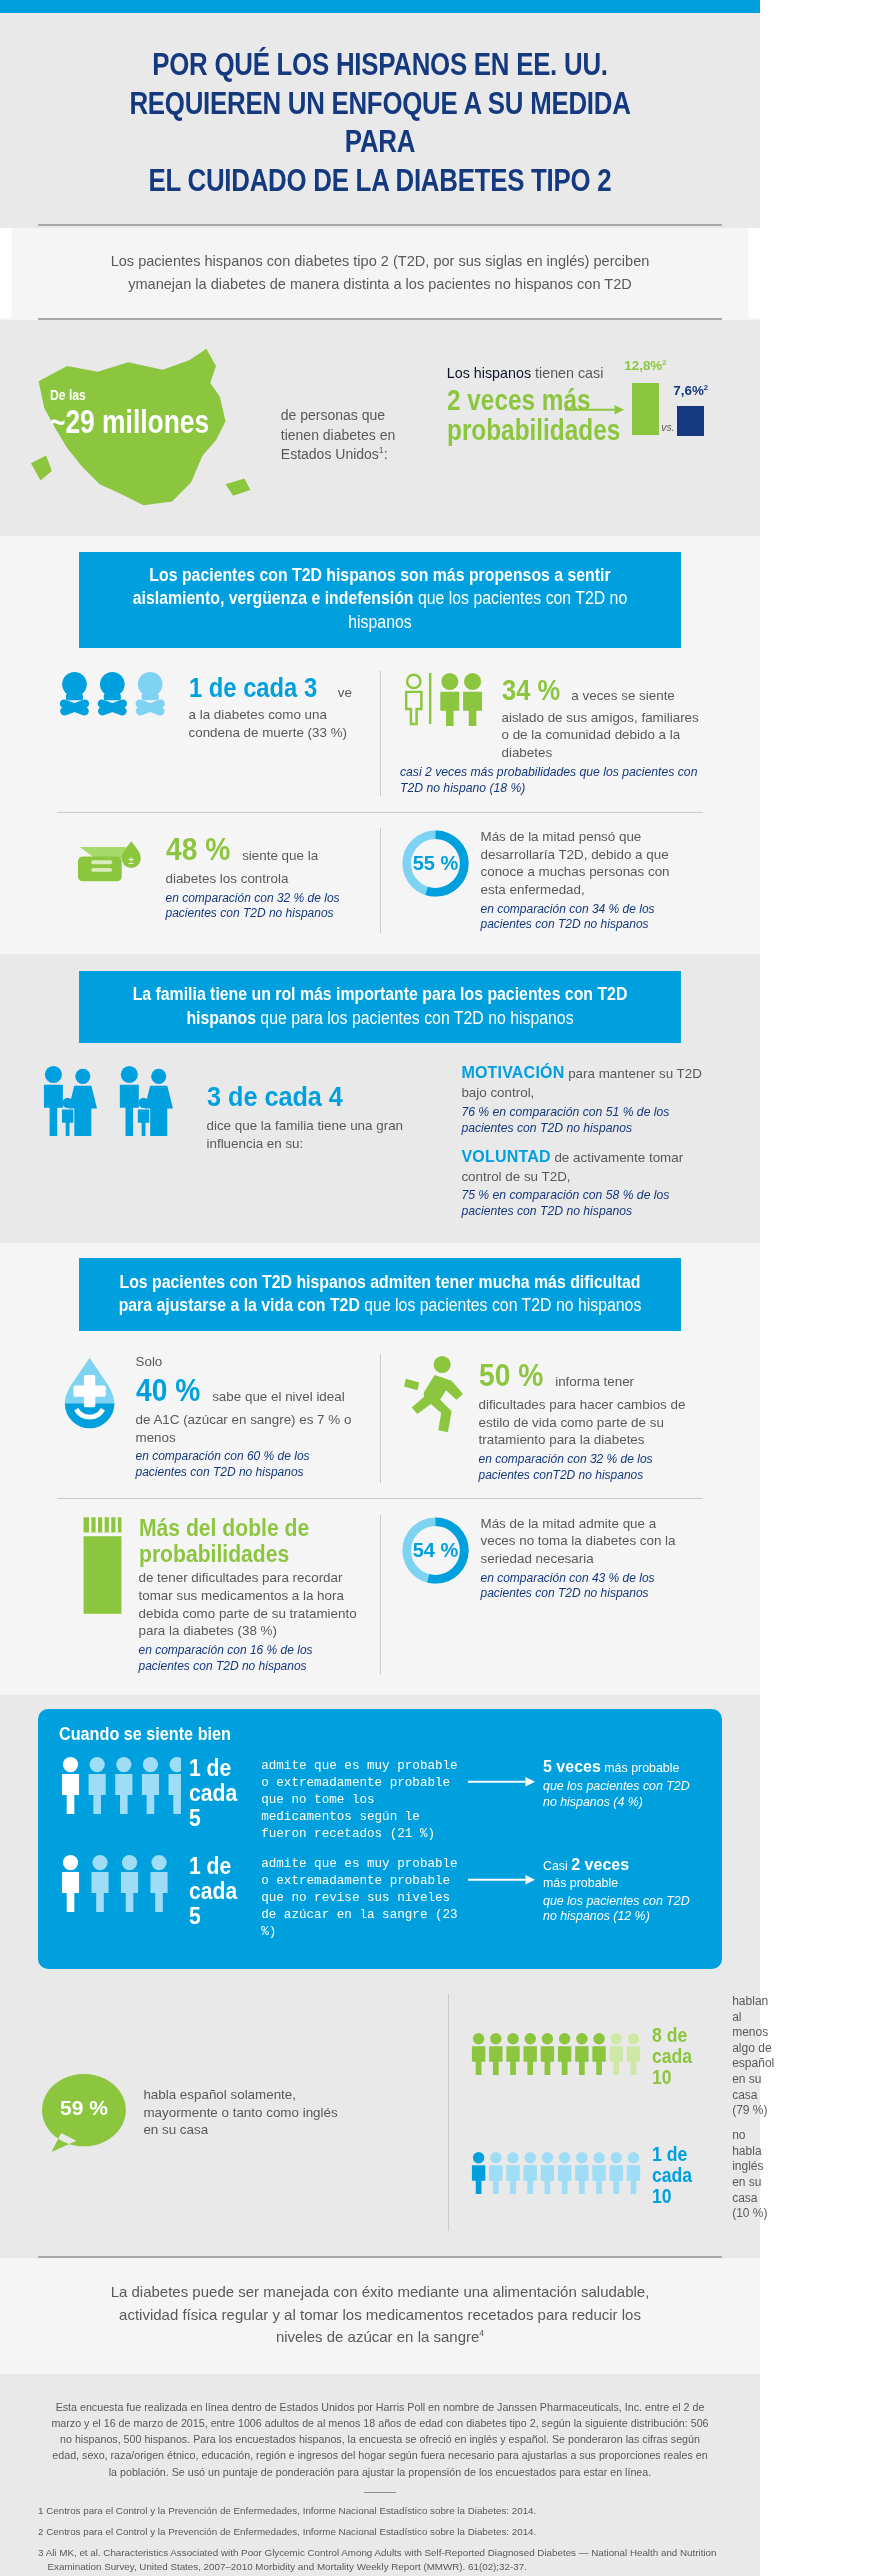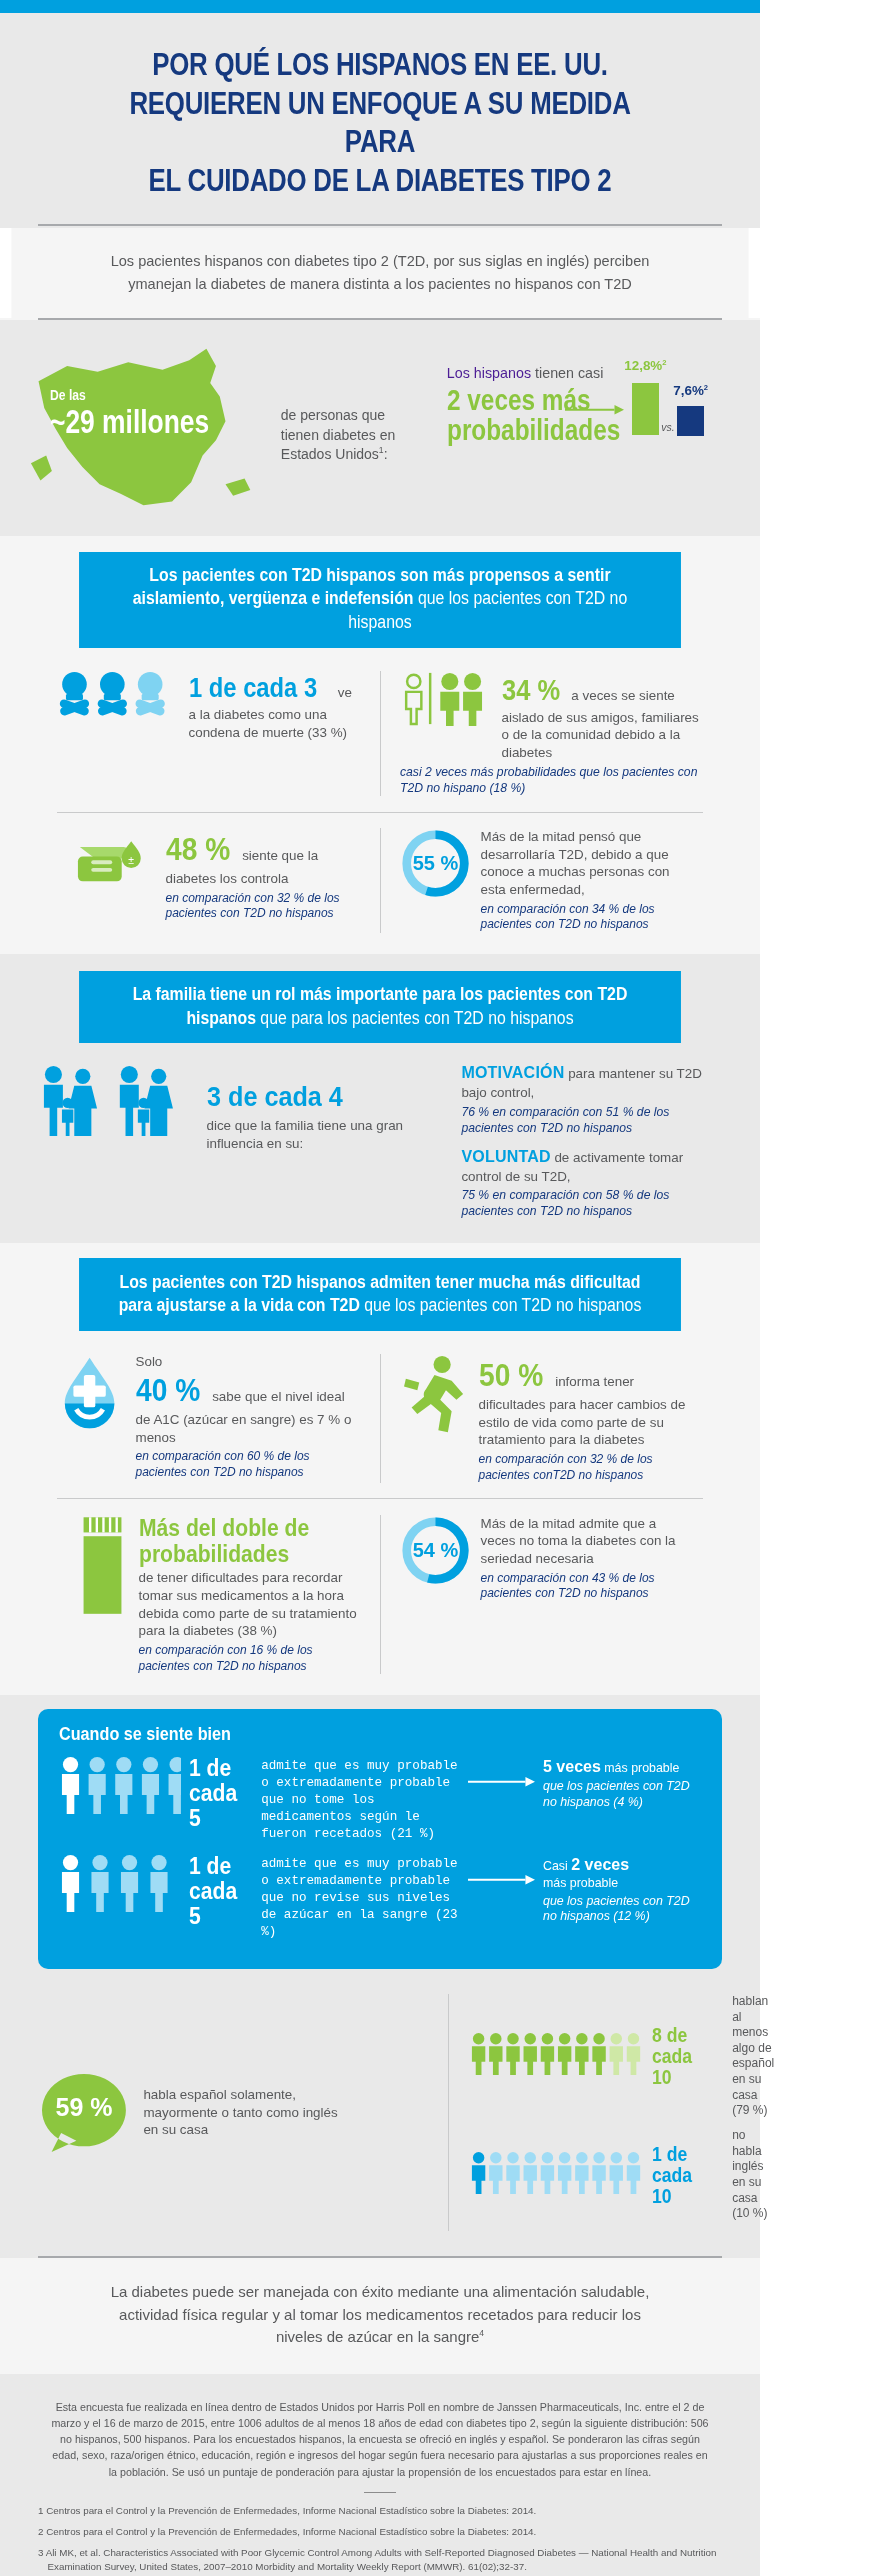--- a/index.html
+++ b/index.html
@@ -69,21 +69,21 @@
   }
   .map-caption {
     width: 143px; flex: 0 0 143px;
     font-size: 14px; line-height: 1.38; color: #58595b;
     padding-top: 65px; margin-left: 3.8px;
   }
   .map-caption sup { font-size: 8.6px; }
 
   .vs-block { flex: 1; padding-left: 23px; padding-top: 23px; position: relative; }
   .vs-line1 { font-size: 14.3px; color: #58595b; line-height: 1.3; }
-  .vs-line1 .grn { color: #4c1d95; }
+  .vs-line1 .grn { color: #0f172a; }
   .vs-big {
     color: #8cc63f; font-weight: bold;
     font-family: "Liberation Sans Narrow", "Liberation Sans", sans-serif;
     font-size: 29px; line-height: 1.03; transform: scaleX(0.84);
     transform-origin: left top; margin: 2.9px 0 3.8px 0;
   }
   .vs-sub { font-size: 13px; line-height: 1.42; color: #58595b; max-width: 305px; }
   .vs-sub .blu { color: #15397f; }
   .vs-sub sup { font-size: 8px; }
 
@@ -201,21 +201,21 @@
   }
   .bp-right .it { font-style: italic; display: block; margin-top: 1.9px; line-height: 1.28; }
 
   
   .lang-row { display: flex; padding: 25px 38px 25px 38px; align-items: center; }
   .lang-left { flex: 0 0 410px; display: flex; align-items: center; gap: 13.4px; }
   .lang-right { flex: 1; padding-left: 21px; border-left: 1px solid #c9cacb; }
   .bubble { position: relative; width: 92px; height: 82px; flex: 0 0 92px; }
   .bubble .pct {
     position: absolute; inset: 0; display: flex; align-items: center; justify-content: center;
-    color: #fff; font-weight: bold; font-size: 25px; padding-bottom: 9.5px;
+    color: #fff; font-weight: bold; font-size: 21px; padding-bottom: 9.5px;
     font-family: "Liberation Sans Narrow","Liberation Sans",sans-serif;
   }
   .lang-stat { display: flex; align-items: center; gap: 7.6px; margin-bottom: 9.5px; }
   .lang-frac {
     font-family: "Liberation Sans Narrow","Liberation Sans",sans-serif;
     font-weight: bold; font-size: 20px; line-height: 1.05; transform: scaleX(0.88);
     transform-origin: left center; flex: 0 0 73px;
   }
   .lang-frac.g { color: #8cc63f; }
   .lang-frac.b { color: #00a0df; }

